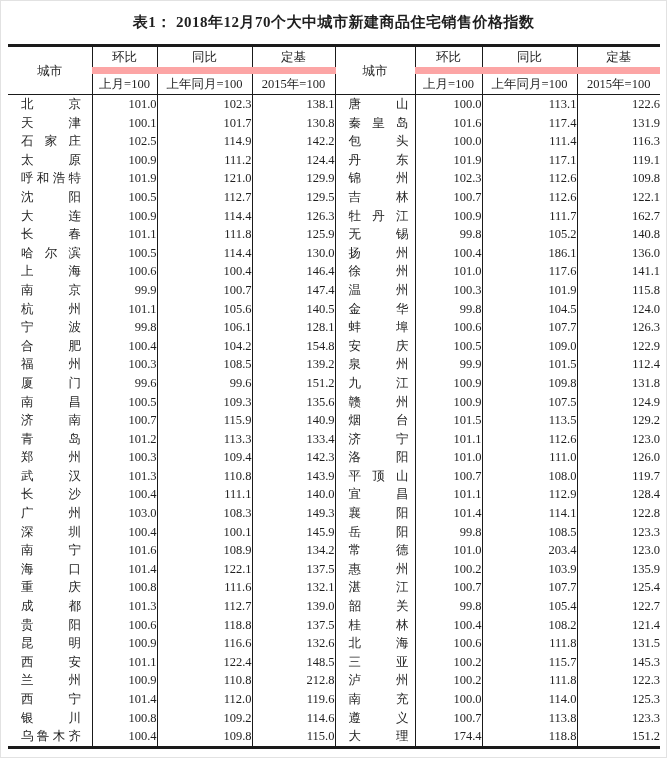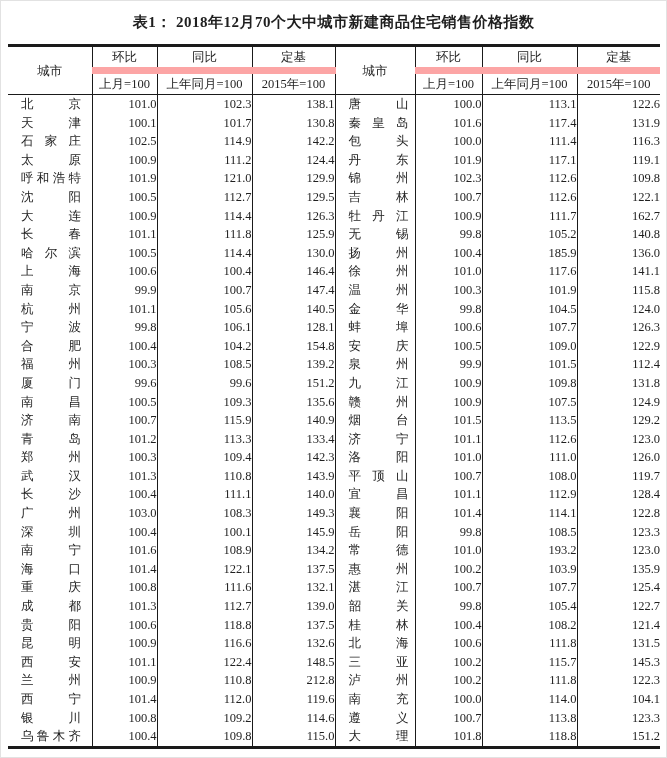--- a/index.html
+++ b/index.html
@@ -181,21 +181,21 @@
           <td class="num">105.2</td>
           <td class="num last-col">140.8</td>
         </tr>
         <tr>
           <td class="city"><span class="cityname">哈尔滨</span></td>
           <td class="num">100.5</td>
           <td class="num">114.4</td>
           <td class="num">130.0</td>
           <td class="city"><span class="cityname">扬州</span></td>
           <td class="num">100.4</td>
-          <td class="num">185.9</td>
+          <td class="num">186.1</td>
           <td class="num last-col">136.0</td>
         </tr>
         <tr>
           <td class="city"><span class="cityname">上海</span></td>
           <td class="num">100.6</td>
           <td class="num">100.4</td>
           <td class="num">146.4</td>
           <td class="city"><span class="cityname">徐州</span></td>
           <td class="num">101.0</td>
           <td class="num">117.6</td>
@@ -341,21 +341,21 @@
           <td class="num">108.5</td>
           <td class="num last-col">123.3</td>
         </tr>
         <tr>
           <td class="city"><span class="cityname">南宁</span></td>
           <td class="num">101.6</td>
           <td class="num">108.9</td>
           <td class="num">134.2</td>
           <td class="city"><span class="cityname">常德</span></td>
           <td class="num">101.0</td>
-          <td class="num">193.2</td>
+          <td class="num">203.4</td>
           <td class="num last-col">123.0</td>
         </tr>
         <tr>
           <td class="city"><span class="cityname">海口</span></td>
           <td class="num">101.4</td>
           <td class="num">122.1</td>
           <td class="num">137.5</td>
           <td class="city"><span class="cityname">惠州</span></td>
           <td class="num">100.2</td>
           <td class="num">103.9</td>
@@ -422,38 +422,38 @@
           <td class="num last-col">122.3</td>
         </tr>
         <tr>
           <td class="city"><span class="cityname">西宁</span></td>
           <td class="num">101.4</td>
           <td class="num">112.0</td>
           <td class="num">119.6</td>
           <td class="city"><span class="cityname">南充</span></td>
           <td class="num">100.0</td>
           <td class="num">114.0</td>
-          <td class="num last-col">104.1</td>
+          <td class="num last-col">125.3</td>
         </tr>
         <tr>
           <td class="city"><span class="cityname">银川</span></td>
           <td class="num">100.8</td>
           <td class="num">109.2</td>
           <td class="num">114.6</td>
           <td class="city"><span class="cityname">遵义</span></td>
           <td class="num">100.7</td>
           <td class="num">113.8</td>
           <td class="num last-col">123.3</td>
         </tr>
         <tr>
           <td class="city"><span class="cityname">乌鲁木齐</span></td>
           <td class="num">100.4</td>
           <td class="num">109.8</td>
           <td class="num">115.0</td>
           <td class="city"><span class="cityname">大理</span></td>
-          <td class="num">101.8</td>
+          <td class="num">174.4</td>
           <td class="num">118.8</td>
           <td class="num last-col">151.2</td>
         </tr>
       </tbody>
   </table>
 
 </div>
 
 </body></html>

